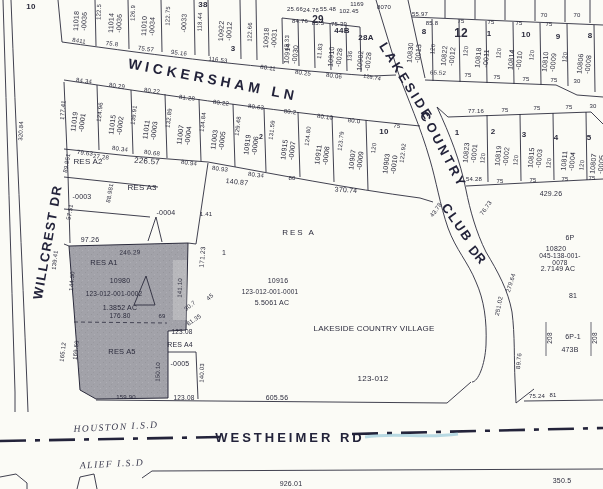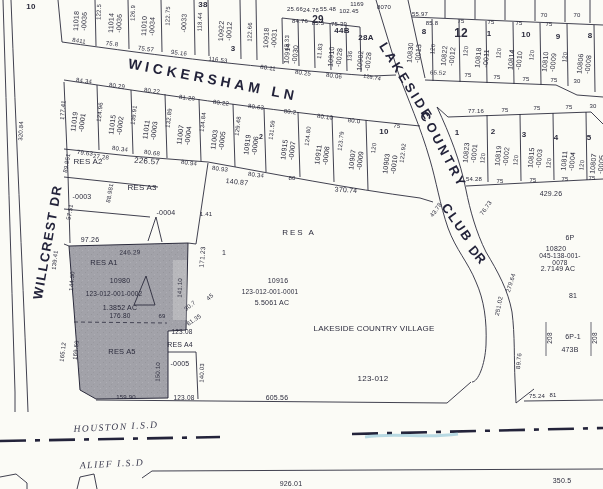--- a/index.html
+++ b/index.html
@@ -319,16 +319,17 @@
       <span class="lbl" style="left: 55px; top: 260px; font-size: 6px; transform: translate(-50%, -50%) rotate(-84deg);">139.41</span>
       <span class="lbl" style="left: 63px; top: 352px; font-size: 6px; transform: translate(-50%, -50%) rotate(-82deg);">165.12</span>
       <span class="lbl" style="left: 291px; top: 484px; font-size: 7px; transform: translate(-50%, -50%) rotate(0deg);">926.01</span>
       <span class="lbl" style="left: 562px; top: 481px; font-size: 7px; transform: translate(-50%, -50%) rotate(0deg);">350.5</span>
       <span class="lbl street" style="left: 48px; top: 242px; font-size: 13px; letter-spacing: 1.5px; transform: translate(-50%, -50%) rotate(-80deg);">WILLCREST DR</span>
       <span class="lbl street" style="left: 213px; top: 80px; font-size: 14px; letter-spacing: 4px; transform: translate(-50%, -50%) rotate(11deg);">WICKERSHAM LN</span>
       <span class="lbl street" style="left: 406px; top: 82px; font-size: 13px; letter-spacing: 3px; transform: translate(-50%, -50%) rotate(58deg);">LAKESIDE</span>
       <span class="lbl street" style="left: 443px; top: 150px; font-size: 13px; letter-spacing: 3px; transform: translate(-50%, -50%) rotate(62deg);">COUNTRY</span>
       <span class="lbl street" style="left: 457px; top: 223px; font-size: 13px; letter-spacing: 2px; transform: translate(-50%, -50%) rotate(55deg);">CLUB</span>
       <span class="lbl street" style="left: 477px; top: 255px; font-size: 13px; transform: translate(-50%, -50%) rotate(50deg);">DR</span>
+      <span class="lbl street" style="left: 290px; top: 438px; font-size: 13px; letter-spacing: 3px; transform: translate(-50%, -50%) rotate(0deg);">WESTHEIMER RD</span>
       <span class="lbl it" style="left: 116px; top: 427px; font-size: 9.5px; letter-spacing: 1.5px; transform: translate(-50%, -50%) rotate(-3deg);">HOUSTON I.S.D</span>
       <span class="lbl it" style="left: 112px; top: 464px; font-size: 9.5px; letter-spacing: 1.5px; transform: translate(-50%, -50%) rotate(-3deg);">ALIEF I.S.D</span>
     </div>
 </div>
 
 </body></html>

